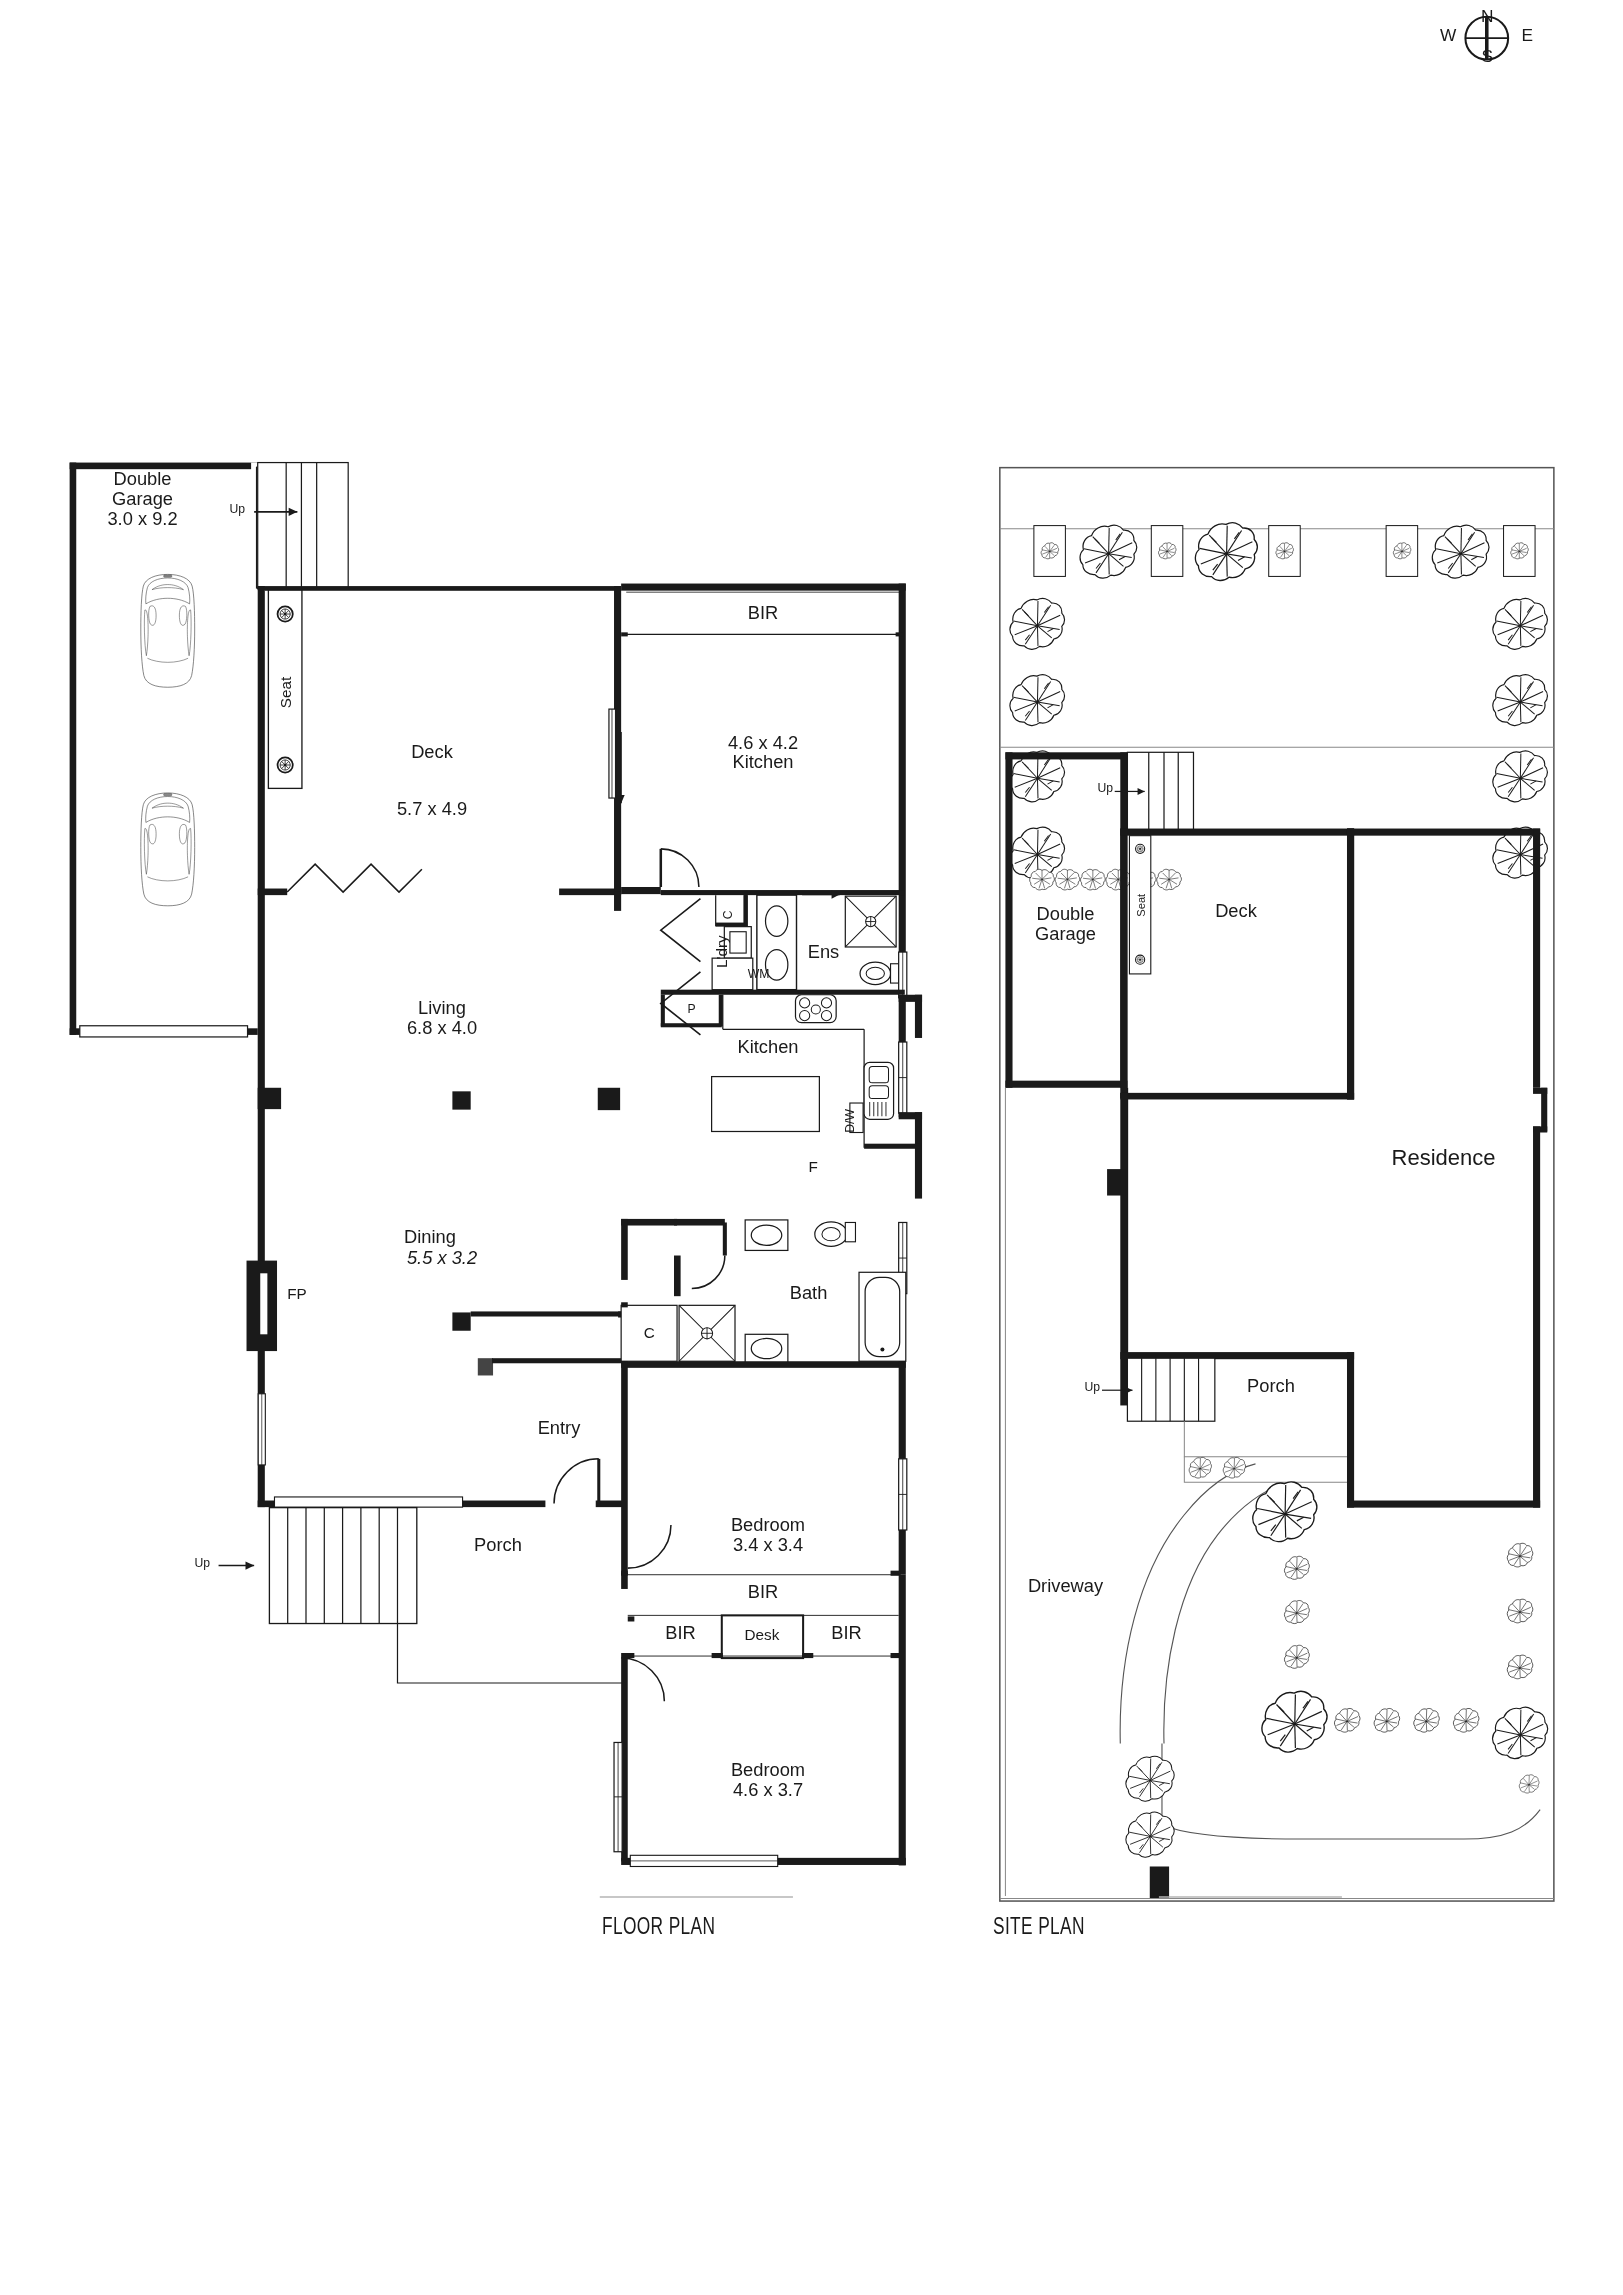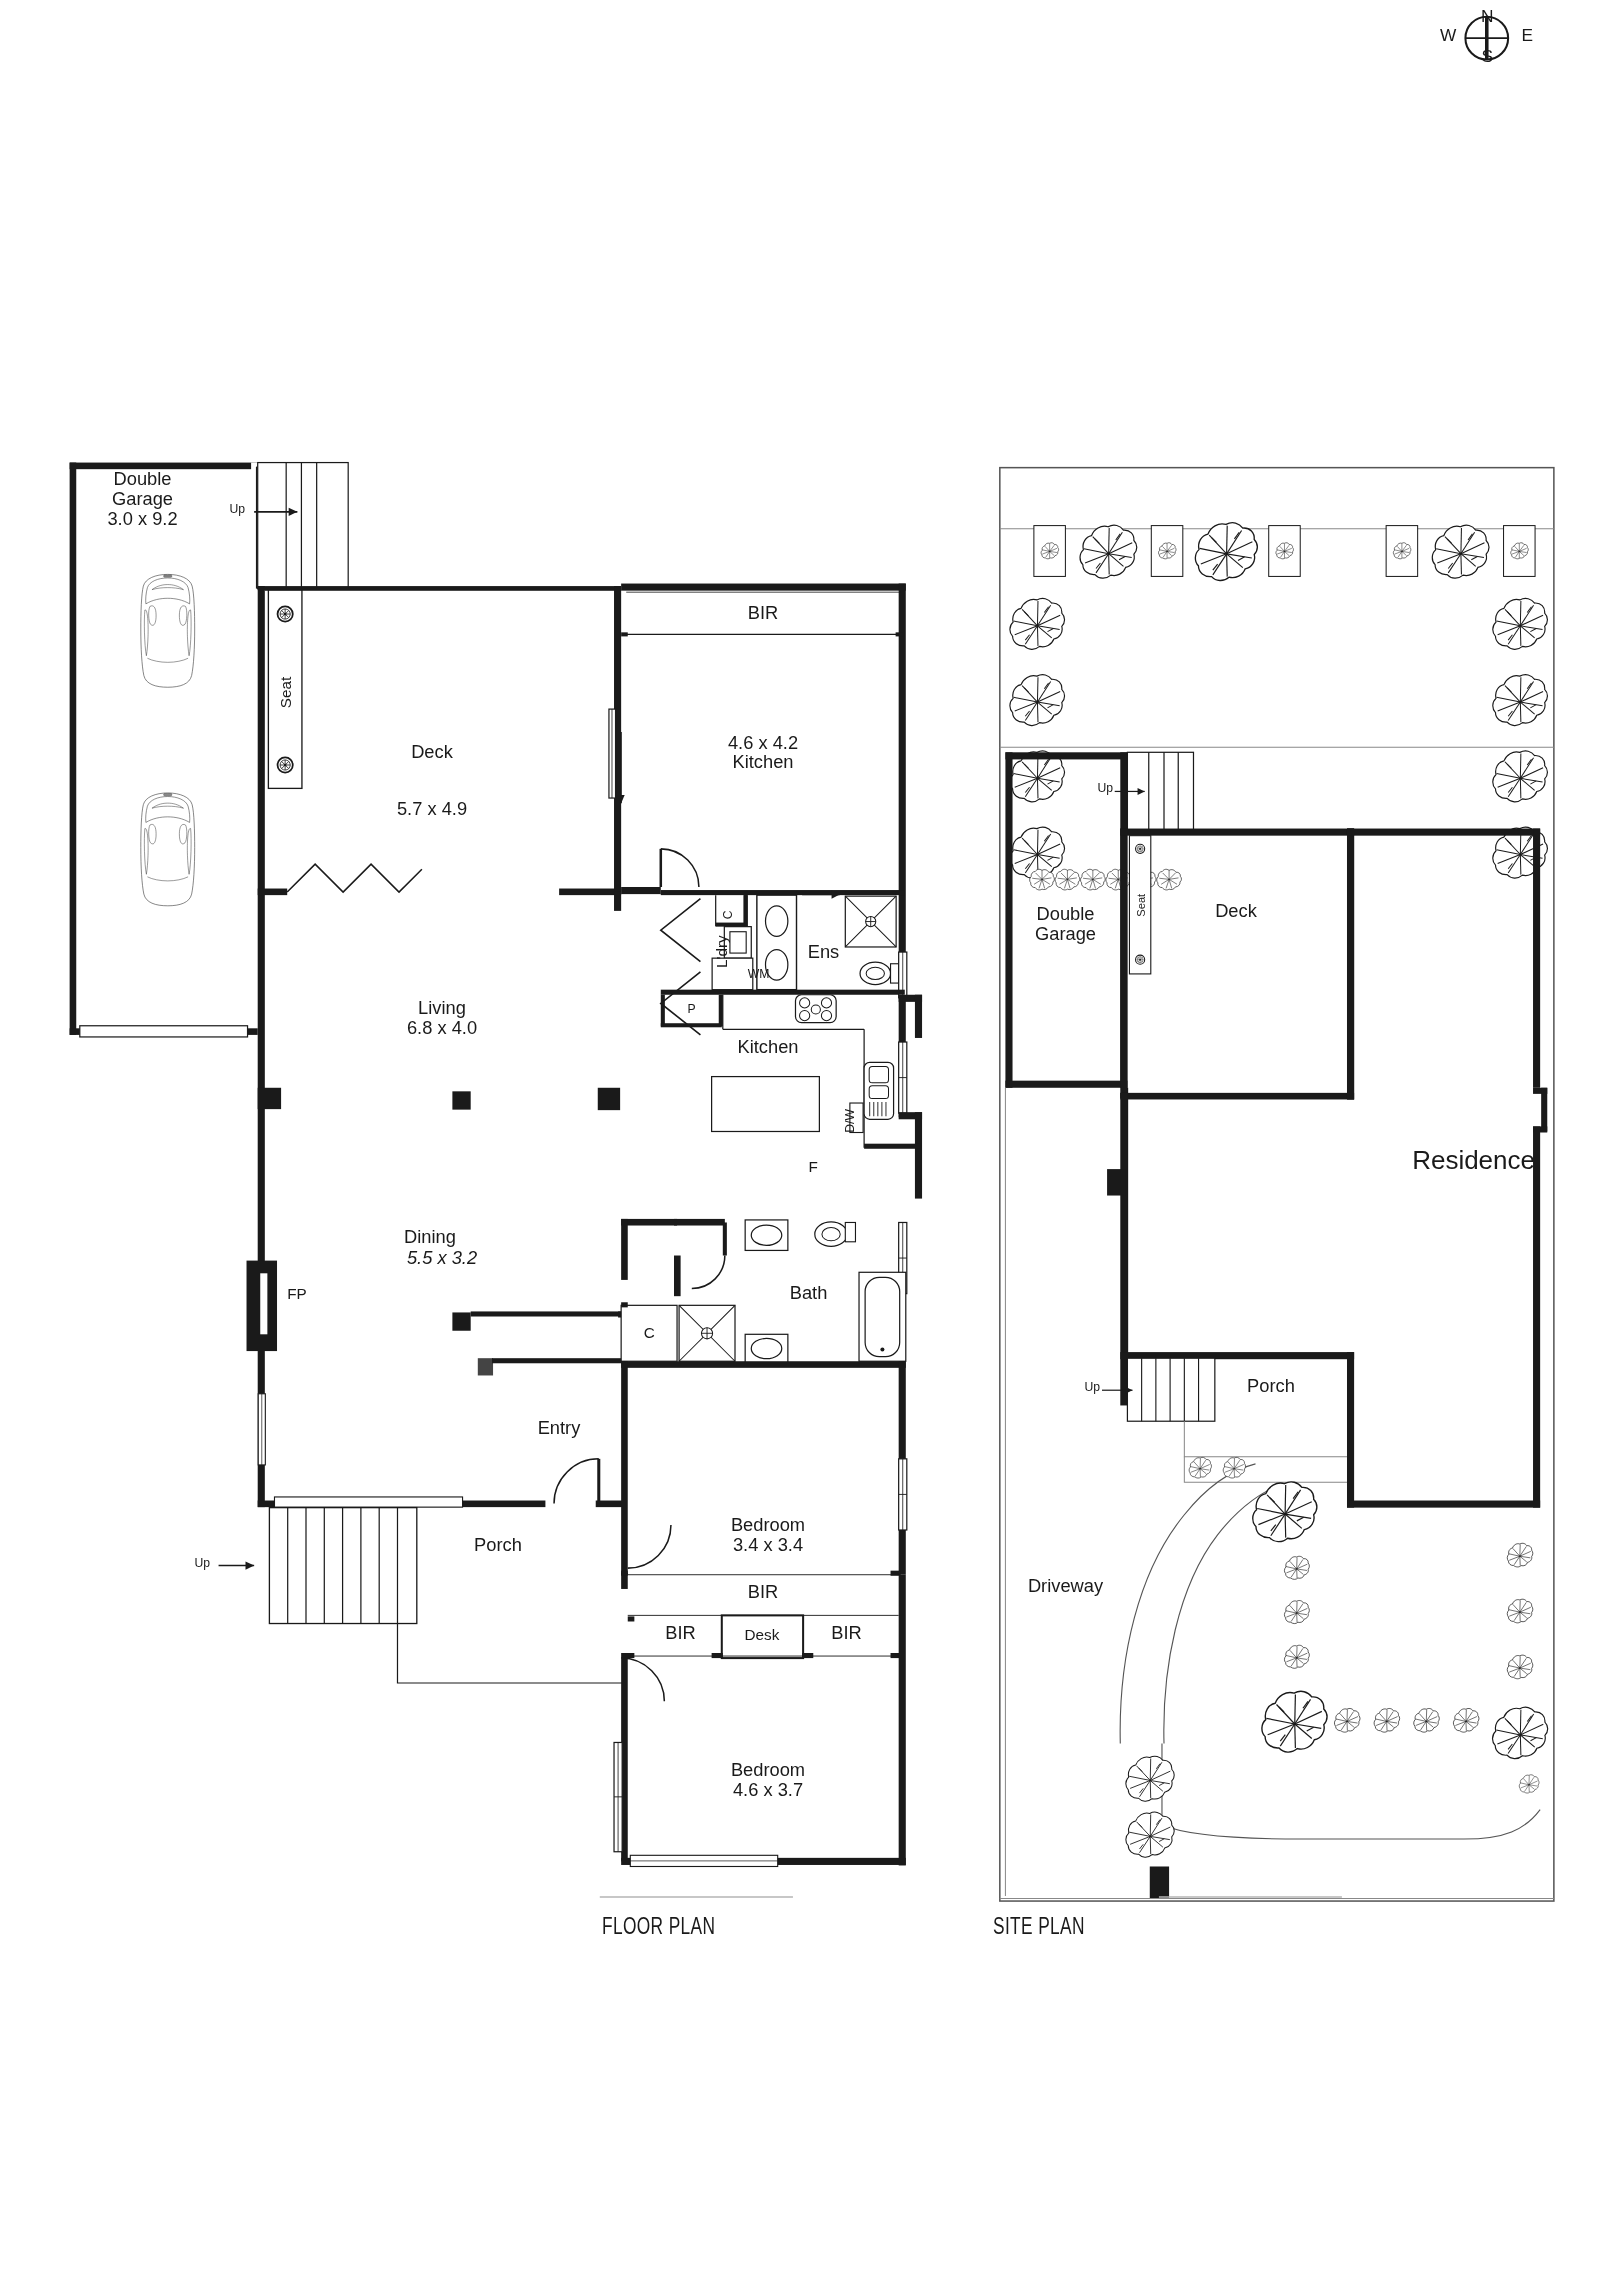--- a/index.html
+++ b/index.html
@@ -9,21 +9,21 @@
   svg{position:absolute;left:0;top:0;}
   .lbl{position:absolute;text-align:center;line-height:1.12;white-space:nowrap;
        color:#1a1a1a;font-family:"Liberation Sans",sans-serif;}
   .rm   {font-size:18.3px;}
   .rm2  {font-size:18.3px;}
   .sml  {font-size:15.3px;}
   .tiny {font-size:12.2px;}
   .vert {transform-origin:center center;}
   .title{font-size:23.4px;letter-spacing:0.5px;
          transform:scaleX(.74);transform-origin:left center;}
-  .big  {font-size:26px;text-align:right;}
+  .big  {font-size:22px;}
   .comp {font-size:17.3px;}
 </style>
 </head>
 <body>
 
 <div id="stage">
 
 <svg width="1623" height="2295" viewBox="0 0 3193 4515">
   <defs>
 

